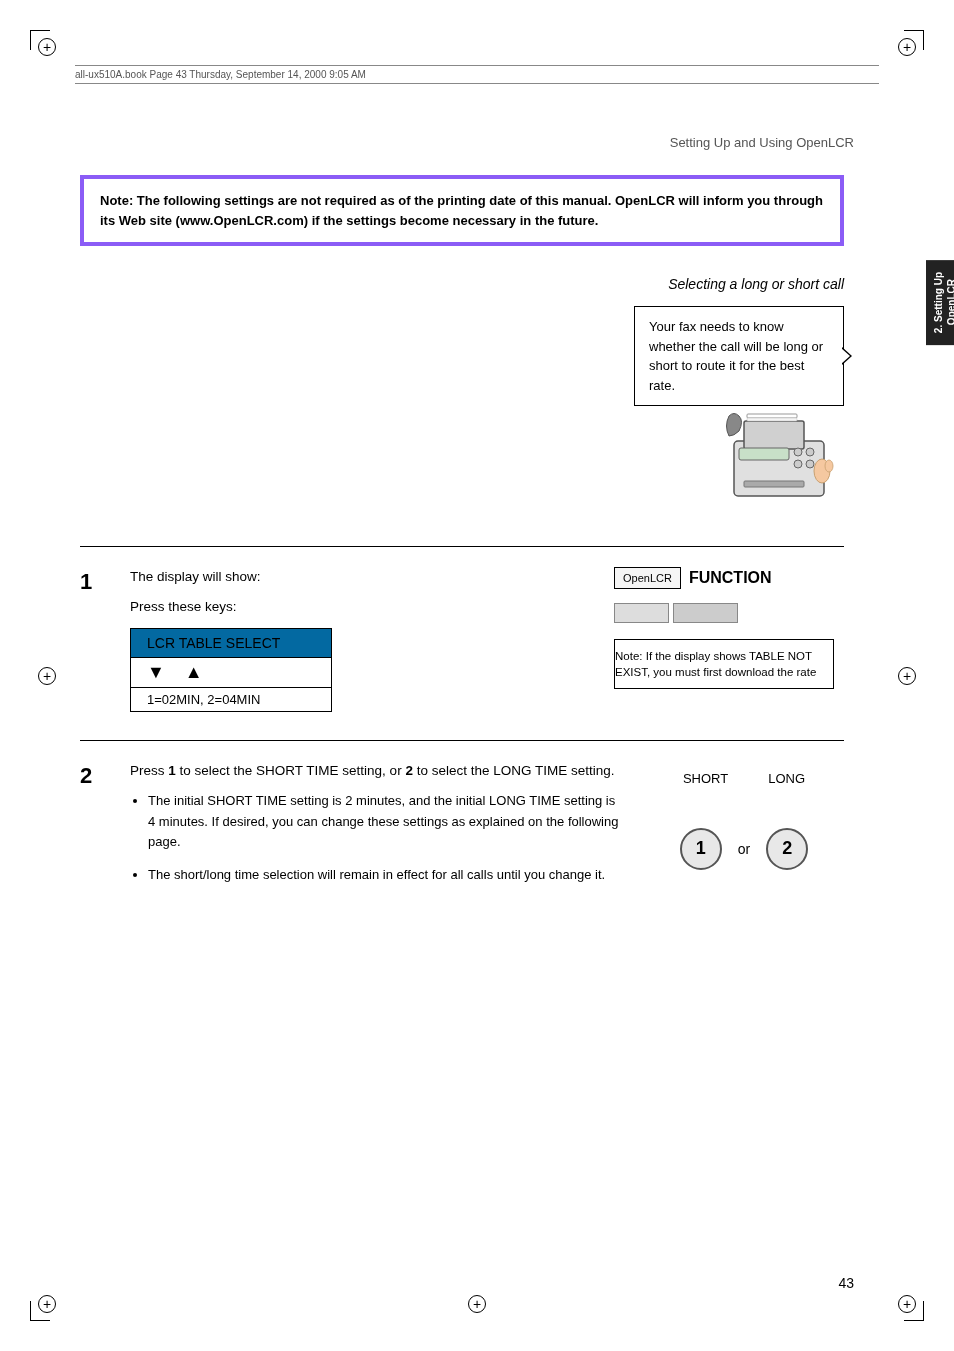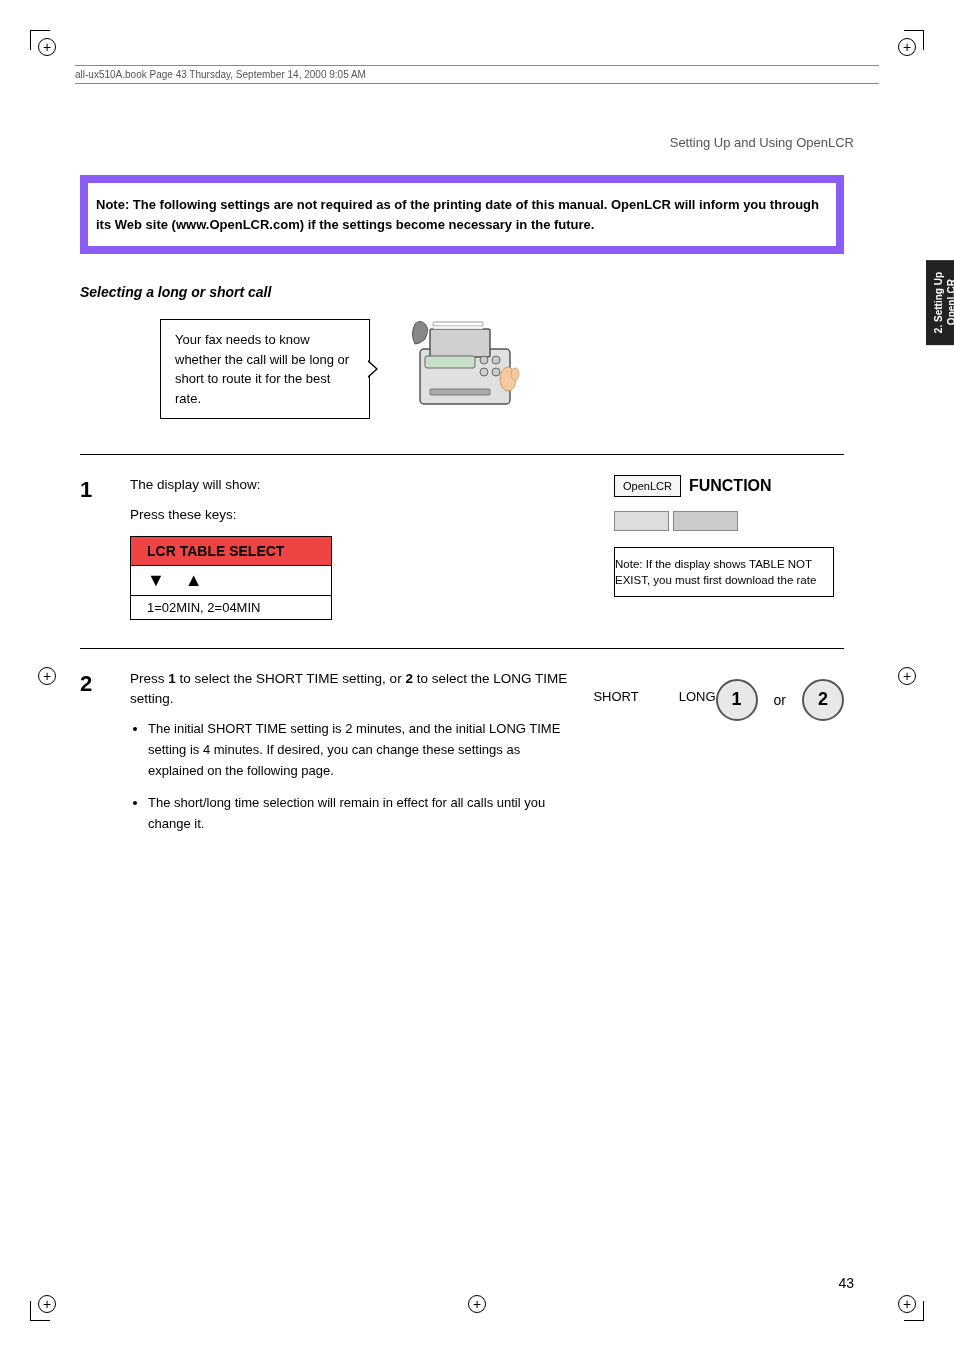--- a/index.html
+++ b/index.html
@@ -108,58 +108,60 @@
       text-align: right;
       font-size: 13px;
       color: #555;
       margin-bottom: 25px;
       margin-top: 40px;
       padding-right: 40px;
     }
 
     
     .note-box {
-      border: 8px solid #8b5cf6;
-      padding: 12px 8px;
+      border: 4px solid #8b5cf6;
+      padding: 12px 16px;
       margin: 0 0 30px 0;
       margin-right: 50px;
       font-size: 13px;
       line-height: 1.5;
     }
     .note-box strong {
       font-weight: bold;
     }
 
     
     .subsection-heading {
       font-size: 14px;
       font-style: italic;
-      font-weight: bold;
+      font-weight: normal;
       margin-bottom: 14px;
       margin-right: 50px;
+      text-align: right;
     }
 
     
     .intro-para {
       margin-left: 80px;
       margin-right: 50px;
       margin-bottom: 20px;
       font-size: 13.5px;
       line-height: 1.5;
     }
 
     
     .fax-illustration {
       margin-left: 80px;
       margin-right: 50px;
       margin-bottom: 30px;
       display: flex;
-      align-items: center;
+      align-items: flex-end;
       gap: 0;
       position: relative;
+      flex-direction: column;
     }
     .speech-bubble {
       border: 1px solid #000;
       padding: 10px 14px;
       font-size: 13px;
       line-height: 1.5;
       max-width: 210px;
       position: relative;
       background: #fff;
     }
@@ -233,24 +235,24 @@
       gap: 8px;
     }
 
     
     .display-box-wrapper {
       border: 1.5px solid #000;
       display: inline-block;
       margin-bottom: 8px;
     }
     .display-top {
-      background: #ef4444;
+      background: #0369a1;
       padding: 6px 16px;
       font-size: 14px;
-      font-weight: bold;
+      font-weight: normal;
       border-bottom: 1px solid #000;
       min-width: 200px;
     }
     .display-arrows {
       display: flex;
       align-items: center;
       padding: 4px 16px;
       gap: 20px;
     }
     .arrow-down {
@@ -300,23 +302,24 @@
       gap: 20px;
       margin-right: 50px;
       align-items: flex-start;
     }
     .step2-left {
       flex: 1;
     }
     .step2-right {
       min-width: 200px;
       display: flex;
-      flex-direction: row;
+      flex-direction: column;
       align-items: center;
       padding-top: 10px;
+      gap: 36px;
     }
     .short-long-label {
       display: flex;
       gap: 40px;
       font-size: 13px;
       margin-bottom: 6px;
     }
     .button-row {
       display: flex;
       align-items: center;

